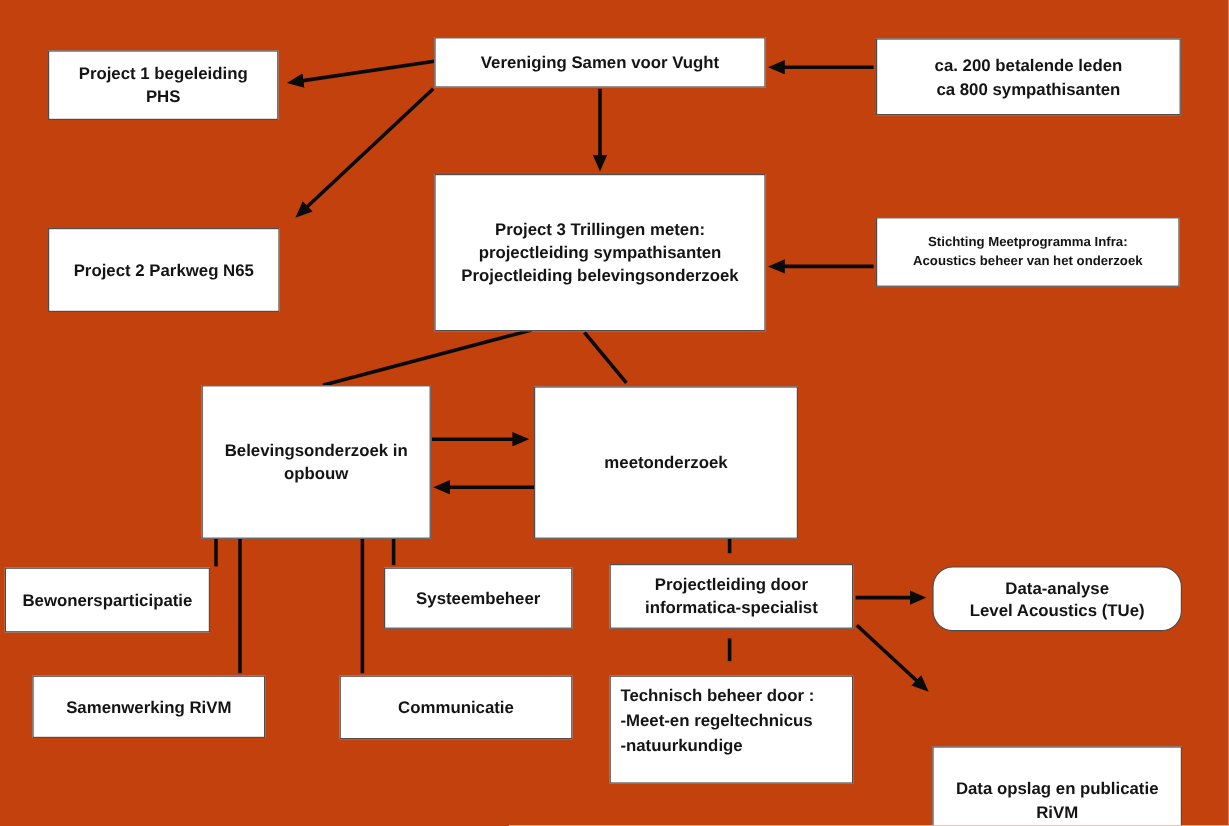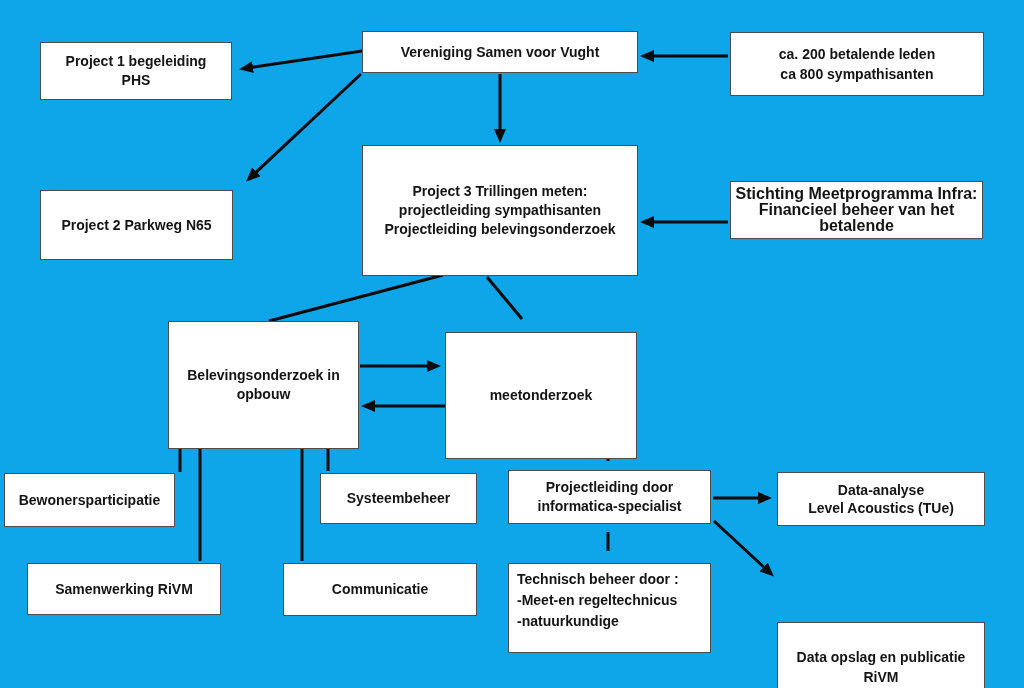--- a/index.html
+++ b/index.html
@@ -4,21 +4,21 @@
 <style>
   html, body {
     margin: 0;
     padding: 0;
     background: #ffffff;
   }
   .canvas {
     position: relative;
     width: 1024px;
     height: 688px;
-    background: #0ea5e9;
+    background: #c2410c;
     font-family: "Liberation Sans", sans-serif;
     overflow: hidden;
   }
   .connectors {
     position: absolute;
     left: 0;
     top: 0;
     width: 1024px;
     height: 688px;
     z-index: 1;
@@ -34,23 +34,23 @@
     line-height: 19px;
     display: flex;
     flex-direction: column;
     justify-content: center;
     align-items: center;
     text-align: center;
     z-index: 2;
   }
   .node .ln { display: block; }
   .node .u { text-decoration-thickness: 1.5px; text-underline-offset: 2px; }
-  .node.small { font-size: 16px; line-height: 16px; }
+  .node.small { font-size: 11px; line-height: 16px; }
   .node.loose { line-height: 20px; }
-  .node.compact { line-height: 18px; }
+  .node.compact { line-height: 18px; border-radius: 17px; }
   .node.left-align {
     justify-content: flex-start;
     align-items: flex-start;
     text-align: left;
     padding: 5px 6px 0 8px;
     line-height: 21px;
   }
 </style>
 </head>
 <body>
@@ -103,29 +103,29 @@
   </div>
 
   <div class="node" style="left:362px; top:145px; width:276px; height:131px">
     <span class="ln"><span class="u">Project 3</span><span> Trillingen meten:</span></span>
     <span class="ln">projectleiding sympathisanten</span>
     <span class="ln">Projectleiding belevingsonderzoek</span>
   </div>
 
   <div class="node small" style="left:730px; top:181px; width:253px; height:58px">
     <span class="ln">Stichting Meetprogramma Infra:</span>
-    <span class="ln">Financieel beheer van het betalende</span>
+    <span class="ln">Acoustics beheer van het onderzoek</span>
   </div>
 
   <div class="node" style="left:168px; top:321px; width:191px; height:128px">
     <span class="ln">Belevingsonderzoek in</span>
     <span class="ln">opbouw</span>
   </div>
 
-  <div class="node" style="left:445px; top:332px; width:192px; height:127px">
+  <div class="node" style="left:445px; top:322px; width:220px; height:127px">
     <span class="ln">meetonderzoek</span>
   </div>
 
   <div class="node" style="left:4px; top:473px; width:171px; height:54px">
     <span class="ln">Bewonersparticipatie</span>
   </div>
 
   <div class="node" style="left:320px; top:473px; width:157px; height:51px">
     <span class="ln">Systeembeheer</span>
   </div>

